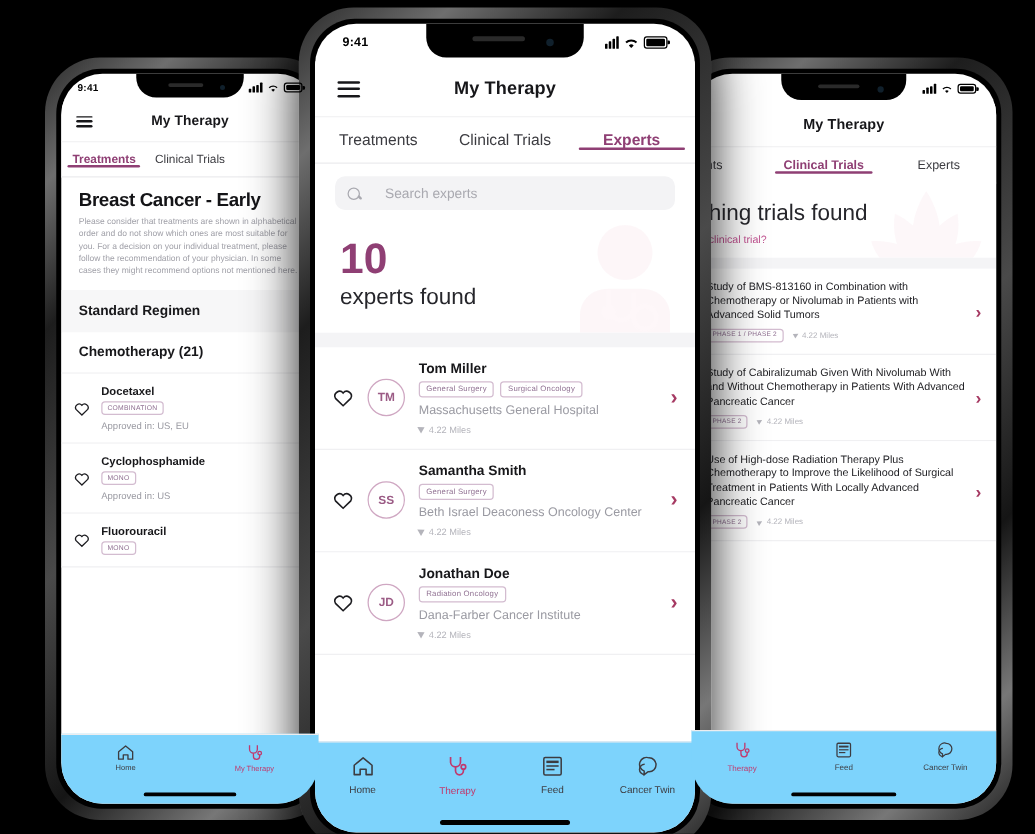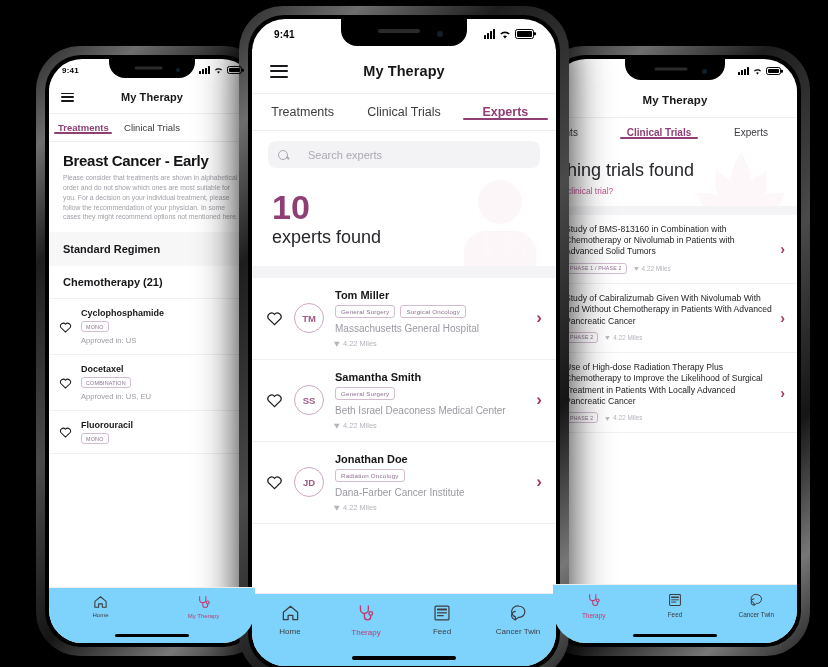--- a/index.html
+++ b/index.html
@@ -236,40 +236,40 @@
           <div class="sectionhdr">Standard Regimen</div>
           <div class="grouphdr">Chemotherapy (21)</div>
 
           <div class="row">
             <span class="heart">
               <svg width="13" height="12" viewBox="0 0 24 22">
                   <path d="M12 20.3 3.4 12A5.3 5.3 0 0 1 12 5.9 5.3 5.3 0 0 1 20.6 12z" fill="none" stroke="#1c1c20" stroke-width="1.9"></path>
                 </svg>
             </span>
             <div class="rowmain">
-              <div class="rowname">Cyclophosphamide</div>
+              <div class="rowname">Docetaxel</div>
               <div class="badges">
-                <span class="badge upper">MONO</span>
-              </div>
-              <div class="rowsub">Approved in: US</div>
+                <span class="badge upper">COMBINATION</span>
+              </div>
+              <div class="rowsub">Approved in: US, EU</div>
             </div>
           </div>
 
           <div class="row">
             <span class="heart">
               <svg width="13" height="12" viewBox="0 0 24 22">
                   <path d="M12 20.3 3.4 12A5.3 5.3 0 0 1 12 5.9 5.3 5.3 0 0 1 20.6 12z" fill="none" stroke="#1c1c20" stroke-width="1.9"></path>
                 </svg>
             </span>
             <div class="rowmain">
-              <div class="rowname">Docetaxel</div>
+              <div class="rowname">Cyclophosphamide</div>
               <div class="badges">
-                <span class="badge upper">COMBINATION</span>
-              </div>
-              <div class="rowsub">Approved in: US, EU</div>
+                <span class="badge upper">MONO</span>
+              </div>
+              <div class="rowsub">Approved in: US</div>
             </div>
           </div>
 
           <div class="row">
             <span class="heart">
               <svg width="13" height="12" viewBox="0 0 24 22">
                   <path d="M12 20.3 3.4 12A5.3 5.3 0 0 1 12 5.9 5.3 5.3 0 0 1 20.6 12z" fill="none" stroke="#1c1c20" stroke-width="1.9"></path>
                 </svg>
             </span>
             <div class="rowmain">
@@ -543,21 +543,21 @@
               <svg width="17" height="16" viewBox="0 0 24 22">
                   <path d="M12 20.3 3.4 12A5.3 5.3 0 0 1 12 5.9 5.3 5.3 0 0 1 20.6 12z" fill="none" stroke="#1c1c20" stroke-width="1.8"></path>
                 </svg>
             </span>
             <span class="avatar">SS</span>
             <div class="rowmain">
               <div class="rowname">Samantha Smith</div>
               <div class="badges">
                 <span class="badge">General Surgery</span>
               </div>
-              <div class="rowsub">Beth Israel Deaconess Medical Center</div>
+              <div class="rowsub">Beth Israel Deaconess Oncology Center</div>
               <div class="dist">
                   <i class="loc-ico"></i>
                   <span>4.22 Miles</span>
                 </div>
             </div>
             <span class="chev">›</span>
           </div>
 
           <div class="row">
             <span class="heart">

